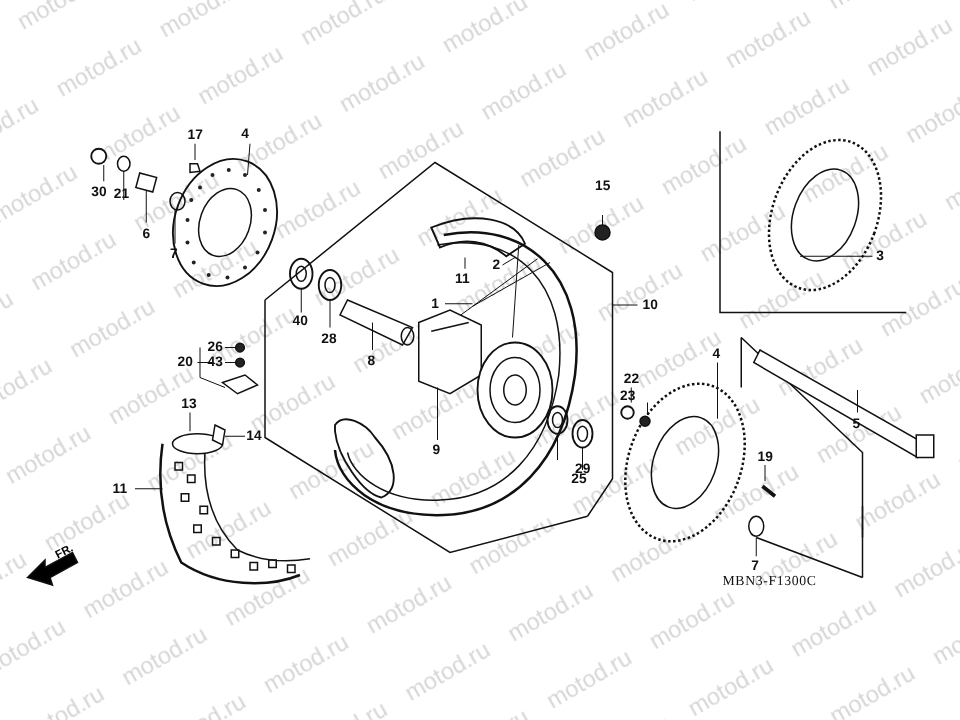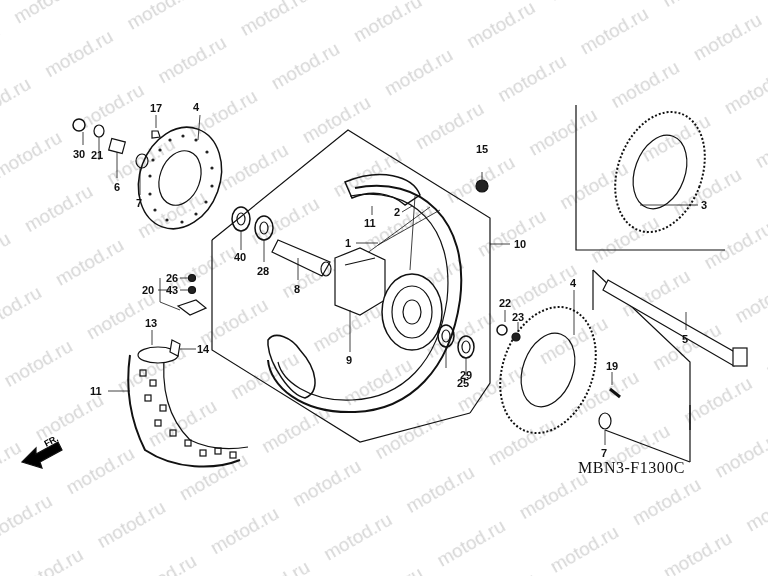--- a/index.html
+++ b/index.html
@@ -1,20 +1,20 @@
 <!DOCTYPE html>
 <html><head>
 <meta charset="utf-8">
 <style>
   html,body{margin:0;padding:0;background:#fff;}
   body{width:768px;height:576px;position:relative;overflow:hidden;font-family:"Liberation Sans",sans-serif;}
   #wm{position:absolute;left:0;top:0;width:768px;height:576px;pointer-events:none;}
   #art{position:absolute;left:0;top:0;width:768px;height:576px;}
   .lbl{position:absolute;font-family:"Liberation Sans",sans-serif;font-size:11px;font-weight:bold;color:#111;line-height:11px;white-space:nowrap;}
-  .code{position:absolute;font-family:"Liberation Serif",serif;font-size:16px;color:#111;letter-spacing:0.5px;}
+  .code{position:absolute;font-family:"Liberation Serif",serif;font-size:11px;color:#111;letter-spacing:0.5px;}
   .fr{position:absolute;font-family:"Liberation Sans",sans-serif;font-size:9px;font-weight:bold;color:#000;transform:rotate(-28deg);}
 </style>
 </head>
 <body>
 
 <svg id="wm" viewBox="0 0 768 576">
   <defs>
     <pattern id="wmpat" x="0" y="0" width="95" height="62" patternUnits="userSpaceOnUse" patternTransform="rotate(-30)">
       <text x="4" y="30" font-family="Liberation Sans, sans-serif" font-size="19" fill="#d6d6d6">motod.ru</text>
     </pattern>
@@ -197,21 +197,21 @@
 <div class="lbl" style="left:514px;top:239px">10</div>
 <div class="lbl" style="left:476px;top:144px">15</div>
 <div class="lbl" style="left:460px;top:370px">29</div>
 <div class="lbl" style="left:457px;top:378px">25</div>
 <div class="lbl" style="left:701px;top:200px">3</div>
 <div class="lbl" style="left:570px;top:278px">4</div>
 <div class="lbl" style="left:682px;top:334px">5</div>
 <div class="lbl" style="left:606px;top:361px">19</div>
 <div class="lbl" style="left:601px;top:448px">7</div>
 <div class="lbl" style="left:499px;top:298px">22</div>
-<div class="lbl" style="left:512px;top:312px">23</div>
+<div class="lbl" style="left:496px;top:312px">23</div>
 <div class="lbl" style="left:90px;top:386px">11</div>
 <div class="lbl" style="left:145px;top:318px">13</div>
 <div class="lbl" style="left:197px;top:344px">14</div>
 <div class="lbl" style="left:166px;top:273px">26</div>
 <div class="lbl" style="left:166px;top:285px">43</div>
 <div class="lbl" style="left:142px;top:285px">20</div>
 
 <div class="fr" style="left:44px;top:436px">FR.</div>
 <div class="code" style="left:578px;top:459px">MBN3-F1300C</div>
 

